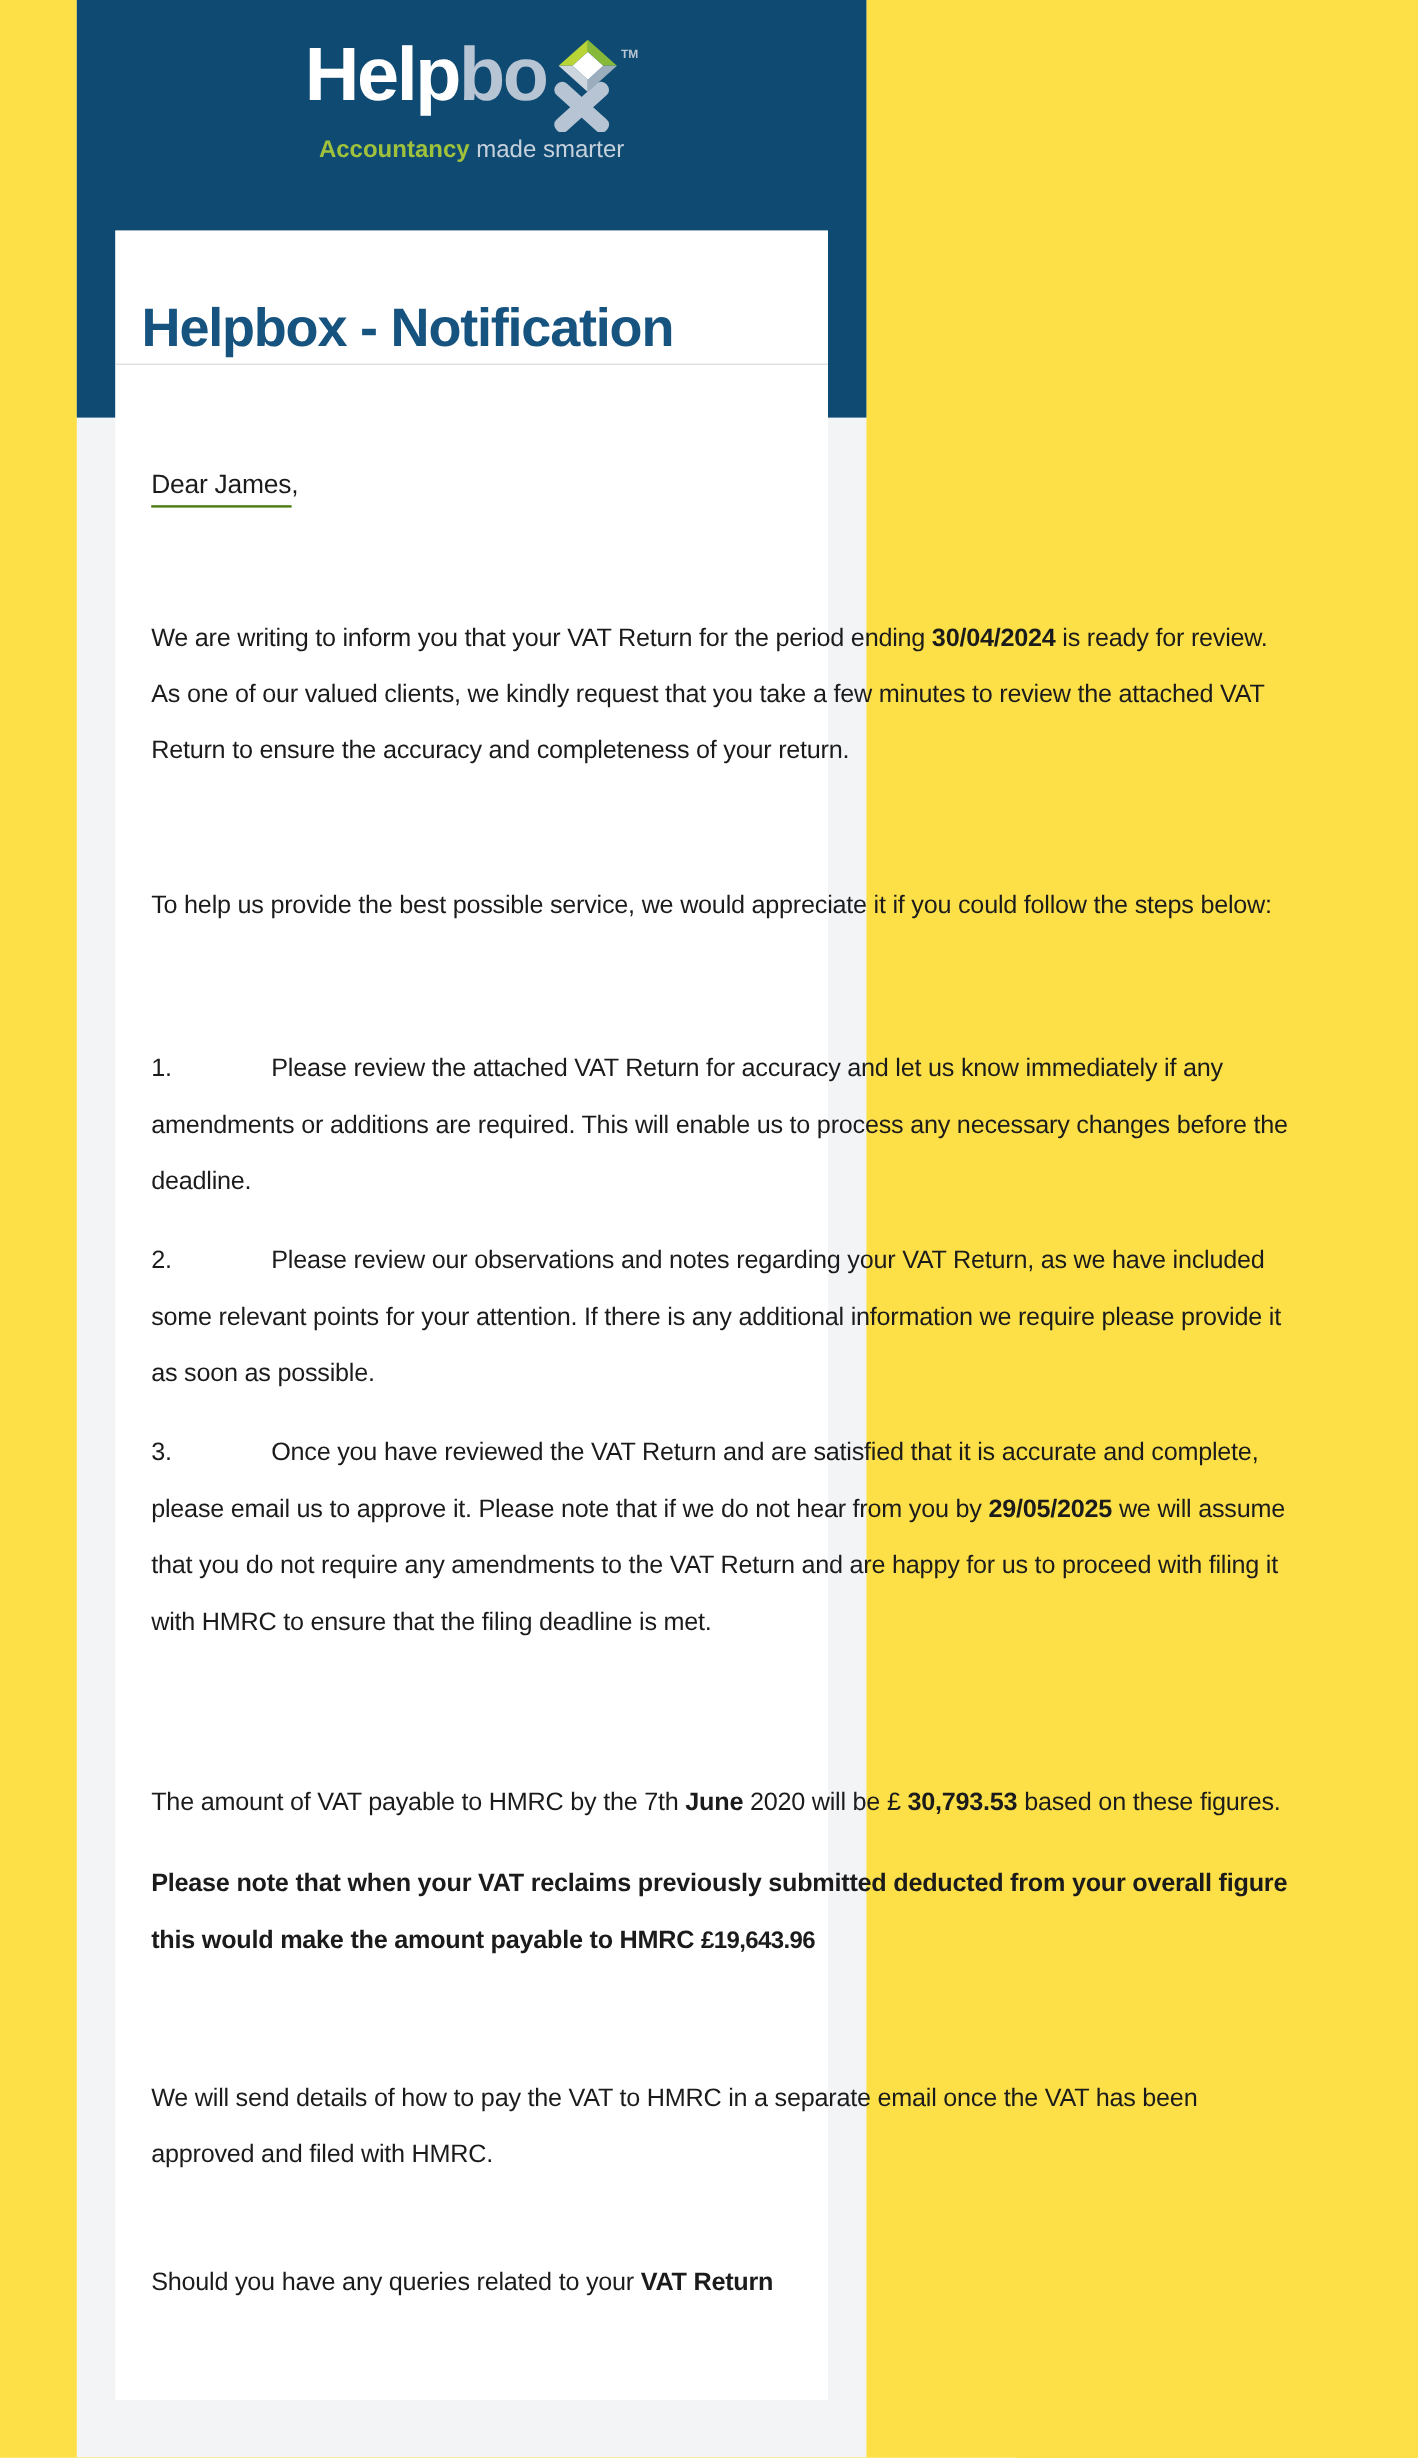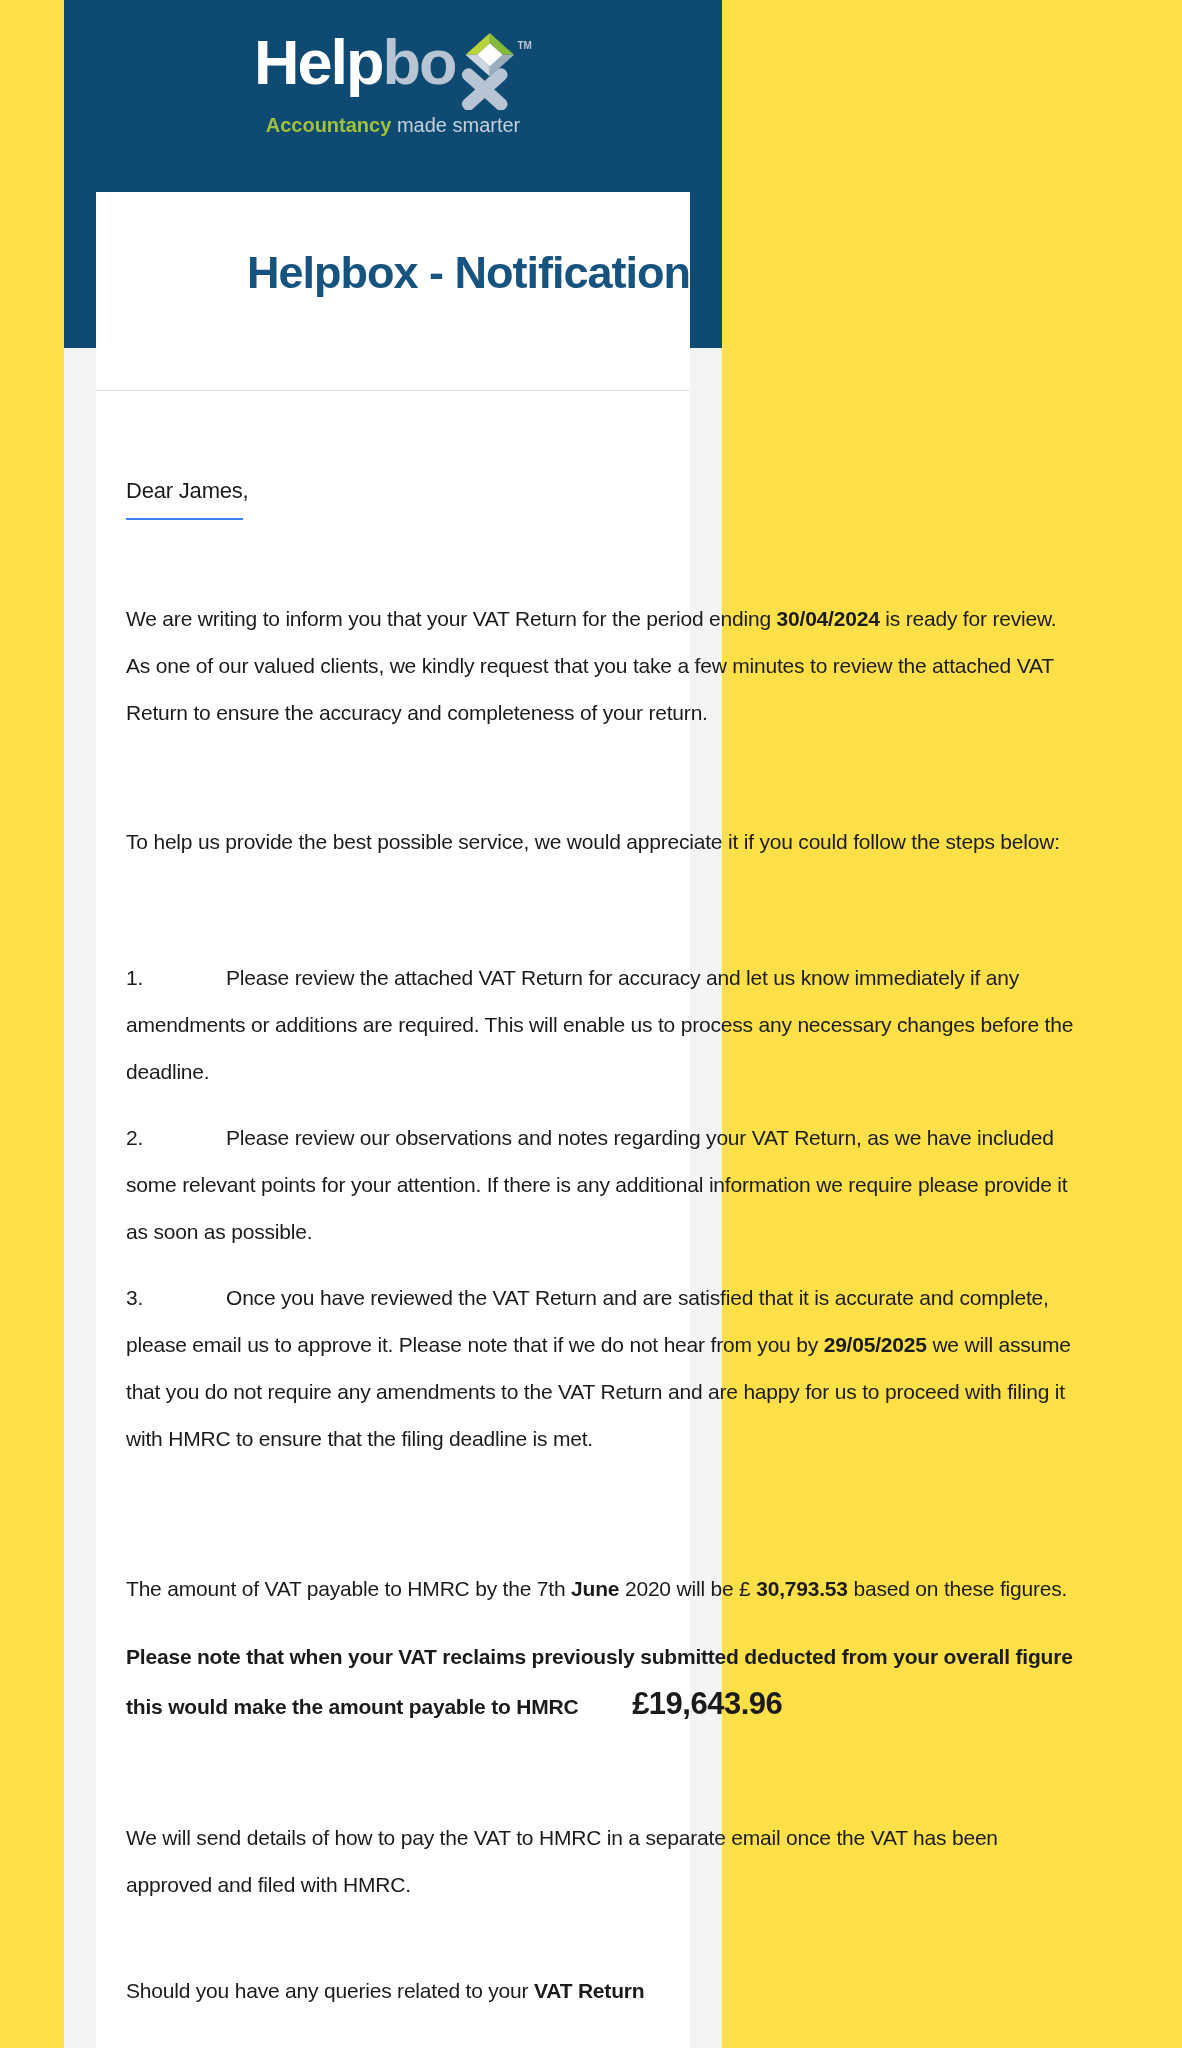--- a/index.html
+++ b/index.html
@@ -15,33 +15,33 @@
   .logo-row{display:flex;justify-content:center;align-items:baseline;height:82px;}
   .logo-help{color:#ffffff;font-size:63px;font-weight:700;letter-spacing:-2px;}
   .logo-bo{color:#b6c4d3;font-size:63px;font-weight:700;letter-spacing:-2px;}
   .logo-mark{width:64px;height:77px;margin-left:-2px;align-self:flex-end;margin-bottom:-2px;}
   .logo-tm{color:#b6c4d3;font-size:10px;font-weight:700;align-self:flex-start;margin-top:14px;}
   .tagline{margin-top:6px;font-size:20px;}
   .tagline .accent{color:#9fc13c;font-weight:700;}
   .tagline .rest{color:#c6d1dc;font-weight:500;}
   
   .title-card{
-    position:relative;margin:-156px 32px 0 32px;height:199px;box-sizing:border-box;
-    background:#ffffff;border-bottom:1px solid #dcdfe2;padding:58px 0 0 22px;text-align:right;
+    position:relative;margin:-156px 32px 0 32px;height:112px;box-sizing:border-box;
+    background:#ffffff;border-bottom:1px solid #dcdfe2;padding:58px 0 0 22px;
   }
   .title-card h1{
     margin:0;font-size:45px;line-height:1;font-weight:700;color:#16537f;letter-spacing:-1px;
   }
   
   .body-card{margin:0 32px;background:#ffffff;min-height:1696px;box-sizing:border-box;padding-top:76px;}
   .content{margin-left:30px;width:948px;color:#1b1b1b;font-size:21px;line-height:47px;letter-spacing:-0.2px;}
   .content p{margin:0;}
   .content b{font-weight:700;}
-  .u{border-bottom:2px solid #3b82f6;padding-bottom:15px;}
-  .big{font-size:31px;letter-spacing:-0.5px;margin-left:48px;}
+  .u{border-bottom:2px solid #4d7c0f;padding-bottom:5px;}
+  .big{font-size:20px;letter-spacing:-0.5px;}
   .greeting{font-size:22px;margin-bottom:81px !important;}
   .p-intro{margin-bottom:82px !important;}
   .p-lead{margin-bottom:89px !important;}
   .step{margin-bottom:19px !important;}
   .step-last{margin-bottom:103px !important;}
   .step-num{display:inline-block;width:100px;}
   .p-amount{margin-bottom:21px !important;}
   .p-note{margin-bottom:84px !important;font-weight:700;}
   .p-send{margin-bottom:59px !important;}
 </style>

